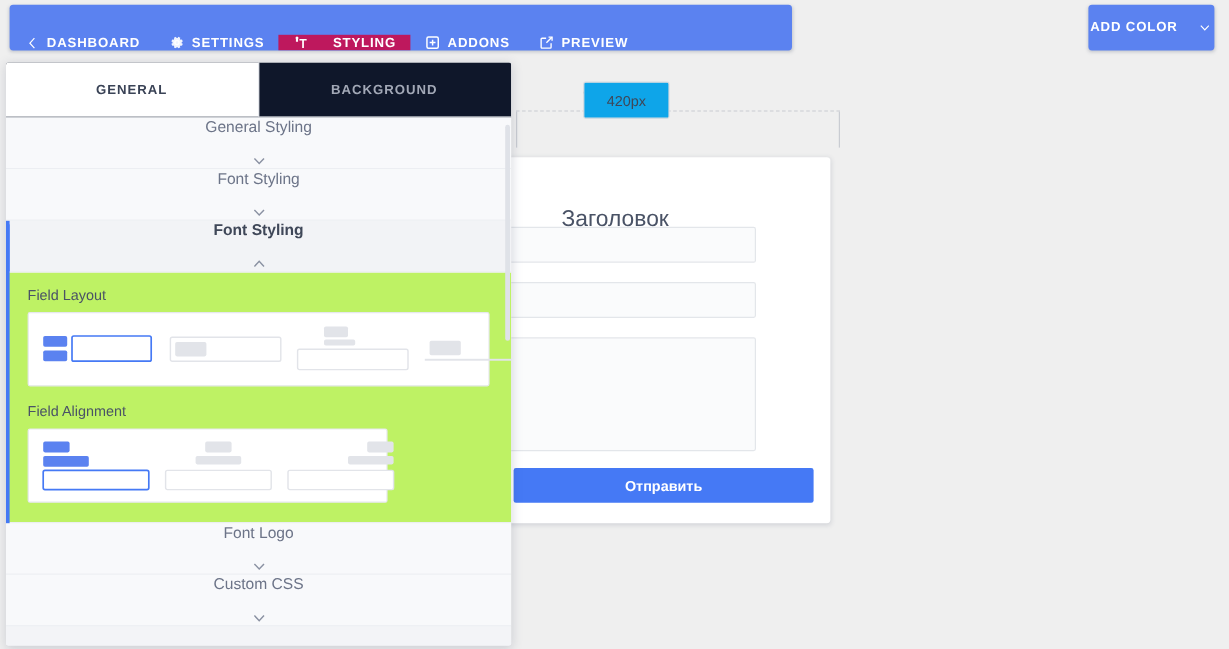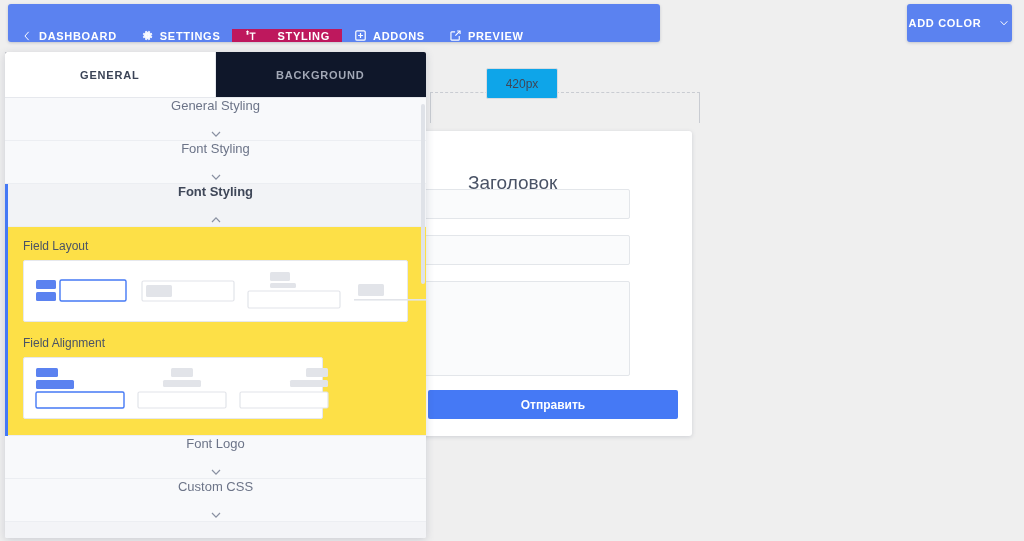--- a/index.html
+++ b/index.html
@@ -147,21 +147,21 @@
     cursor: pointer; user-select: none; flex-direction: column;
   }
   .acc-row .acc-label { font-size: 13px; color: #6c7governor; }
   .acc-label { font-size: 13px; color: #6c7488; }
   .acc-row.open { background: #f2f3f6; }
   .acc-row.open .acc-label { color: #3f4758; font-weight: bold; }
   .chev { width: 12px; height: 12px; color: #8a91a2; }
   .chev svg { display: block; }
 
   .acc-body {
-    background: #fde047;
+    background: #bef264;
     padding: 12px 18px 16px 18px;
     border-bottom: 1px solid #eceef2;
   }
   .field-group { margin-bottom: 14px; }
   .field-group:last-child { margin-bottom: 0; }
   .fg-title { font-size: 12px; color: #4a5366; margin-bottom: 7px; }
   .opt-box {
     background: #fff;
     border: 1px solid #e6e8ed;
     border-radius: 2px;

